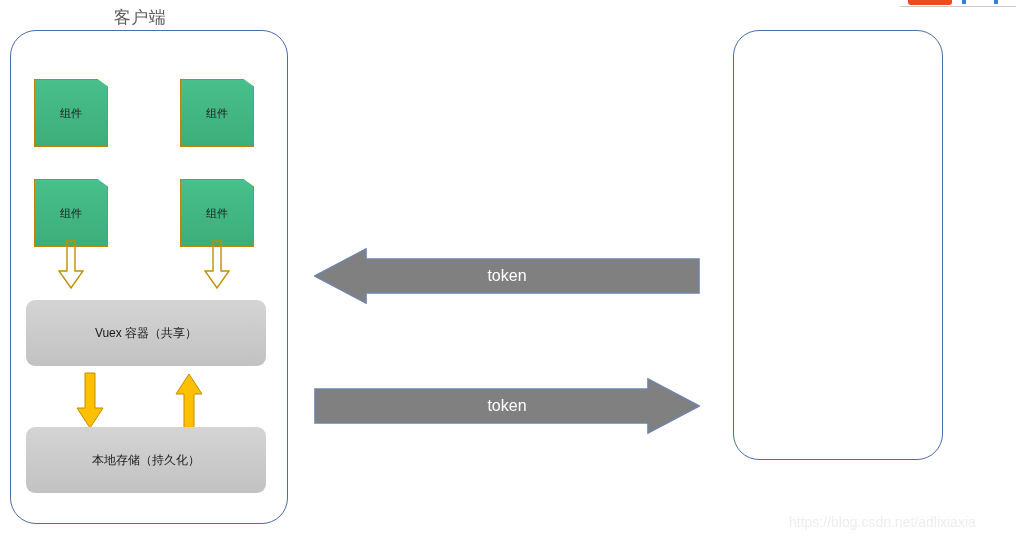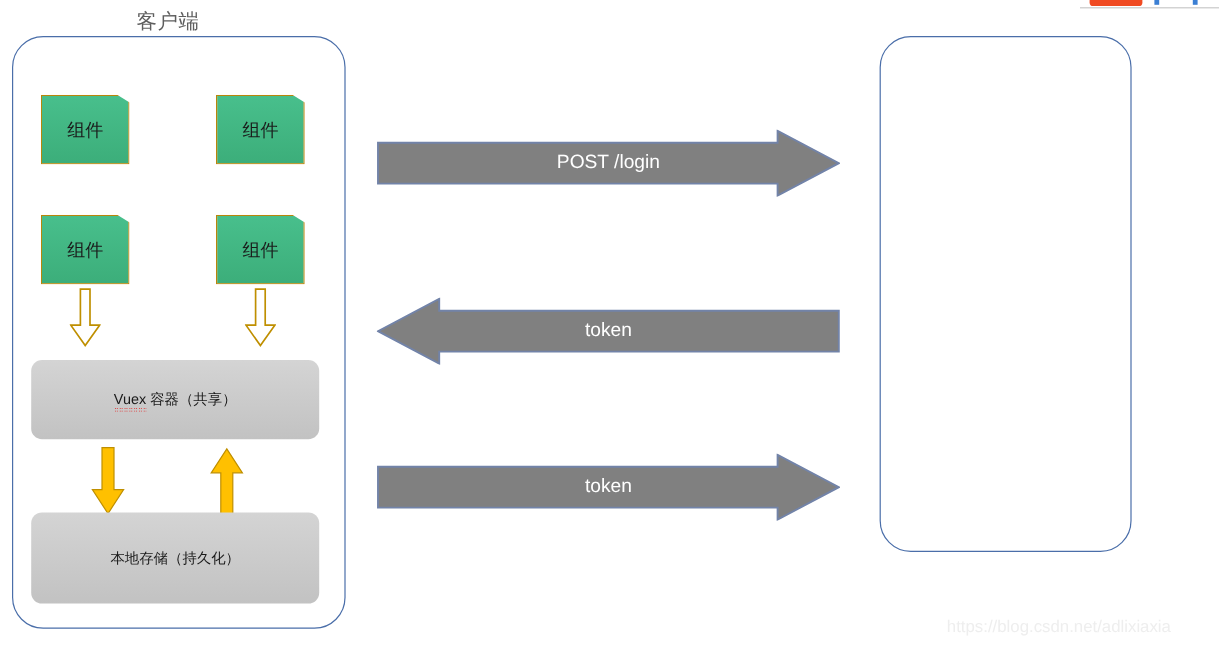--- a/index.html
+++ b/index.html
@@ -39,31 +39,31 @@
     background: #ffffff;
     box-sizing: border-box;
   }
   #client-panel { left: 10px;  top: 30px; width: 278px; height: 494px; }
   #server-panel { left: 733px; top: 30px; width: 210px; height: 430px; }
 
   
   .component {
     position: absolute;
     width: 74px;
-    height: 58px;
+    height: 68px;
     background: #41b883;
     background: linear-gradient(180deg, #48bf8c 0%, #3cae7a 100%);
     border: 1px solid #b8860b;
     box-sizing: border-box;
     -webkit-clip-path: polygon(0 0, 86% 0, 100% 11%, 100% 100%, 0 100%);
     clip-path: polygon(0 0, 86% 0, 100% 11%, 100% 100%, 0 100%);
     display: flex;
     align-items: center;
     justify-content: center;
-    font-size: 15px;
+    font-size: 11px;
     color: #1a1a1a;
   }
   #component-1 { left: 34px;  top: 79px; }
   #component-2 { left: 180px; top: 79px; }
   #component-3 { left: 34px;  top: 179px; }
   #component-4 { left: 180px; top: 179px; }
 
   
   .store-box {
     position: absolute;
@@ -71,21 +71,21 @@
     border-radius: 9px;
     box-sizing: border-box;
     display: flex;
     align-items: center;
     justify-content: center;
     font-size: 12px;
     color: #1a1a1a;
     white-space: nowrap;
   }
   #vuex-box  { left: 26px; top: 300px; width: 240px; height: 66px; }
-  #local-box { left: 26px; top: 427px; width: 240px; height: 76px; }
+  #local-box { left: 26px; top: 427px; width: 240px; height: 66px; }
 
   
   .spellcheck {
     position: relative;
     display: inline-block;
   }
   .spellcheck::after {
     content: "";
     position: absolute;
     left: 0;
@@ -234,26 +234,20 @@
   </div>
 
   <div class="store-box" id="vuex-box">
     <span><span class="spellcheck">Vuex</span><span> 容器（共享）</span></span>
   </div>
 
   <div class="store-box" id="local-box">
     <span>本地存储（持久化）</span>
   </div>
 
-  <div class="flow-arrow" id="flow-post">
-    <svg width="386" height="56" viewBox="0 0 386 56" preserveAspectRatio="none">
-      <polygon points="1,11 334,11 334,1 385,28 334,55 334,45 1,45" fill="#808080" stroke="#7283a8" stroke-width="1.6"></polygon>
-    </svg>
-    <span class="flow-label">POST /login</span>
-  </div>
 
   <div class="flow-arrow" id="flow-token-down">
     <svg width="386" height="56" viewBox="0 0 386 56" preserveAspectRatio="none">
       <polygon points="385,11 52,11 52,1 1,28 52,55 52,45 385,45" fill="#808080" stroke="#7283a8" stroke-width="1.6"></polygon>
     </svg>
     <span class="flow-label">token</span>
   </div>
 
   <div class="flow-arrow" id="flow-token-up">
     <svg width="386" height="56" viewBox="0 0 386 56" preserveAspectRatio="none">

